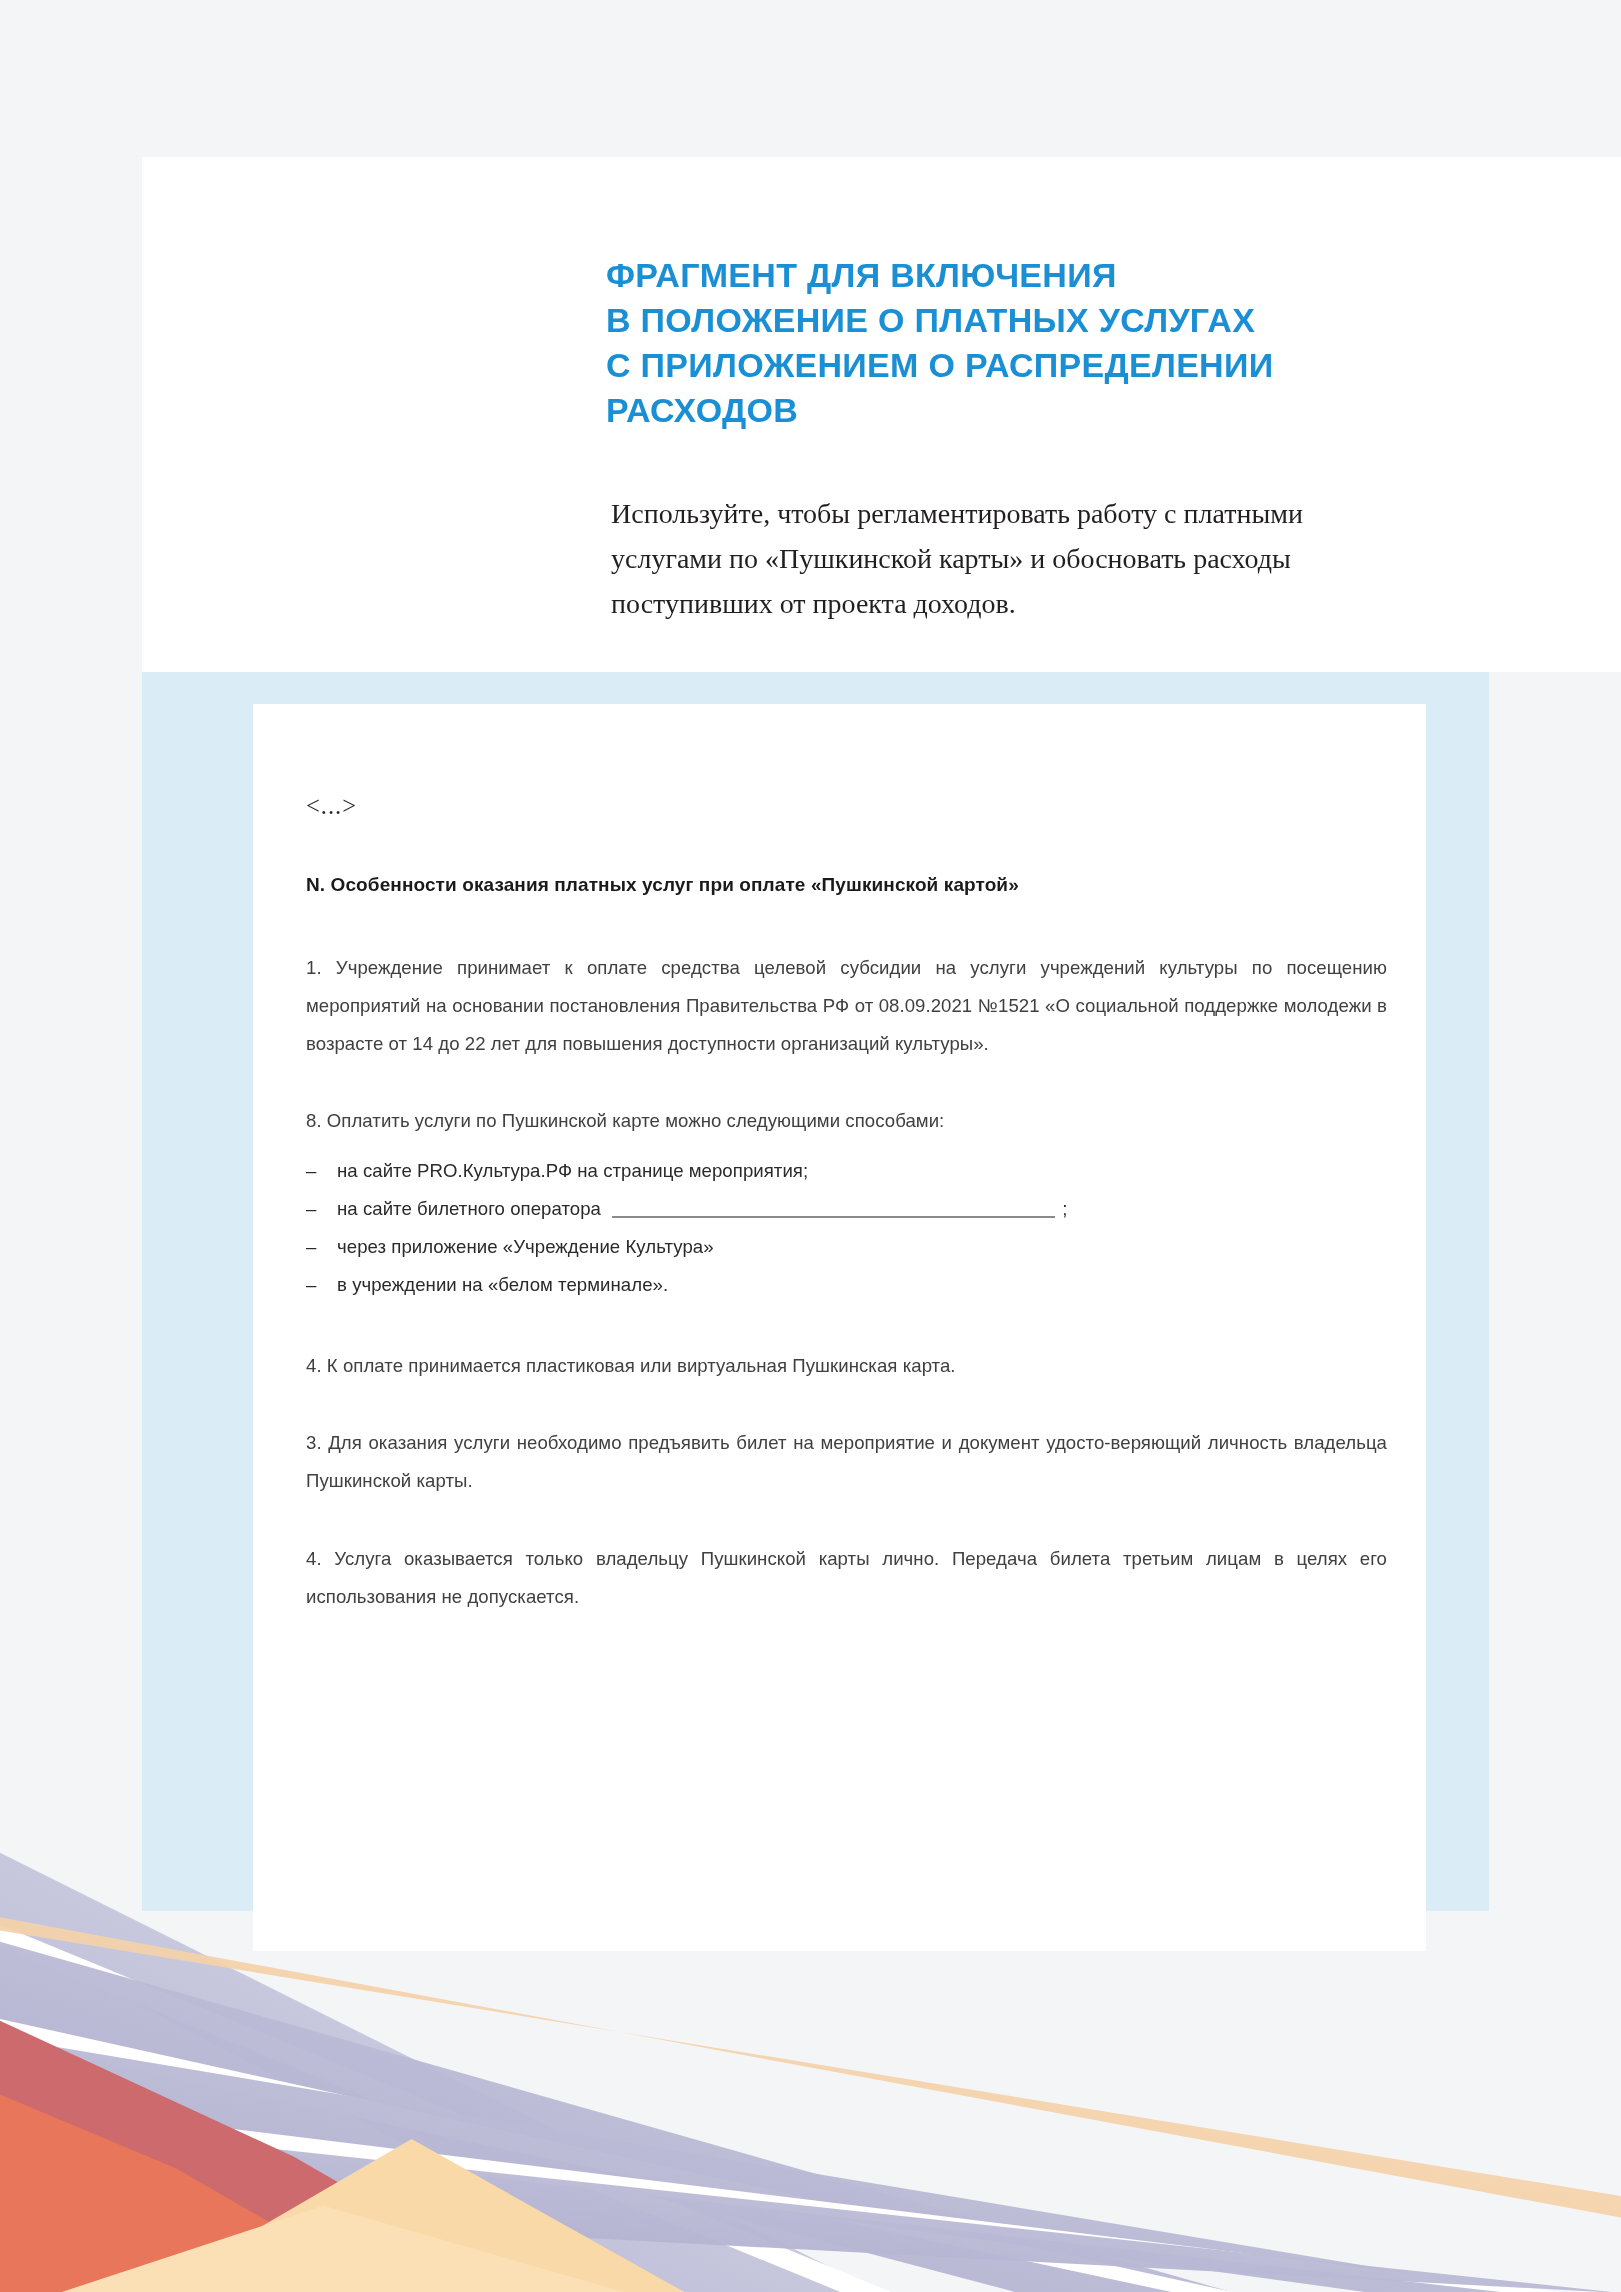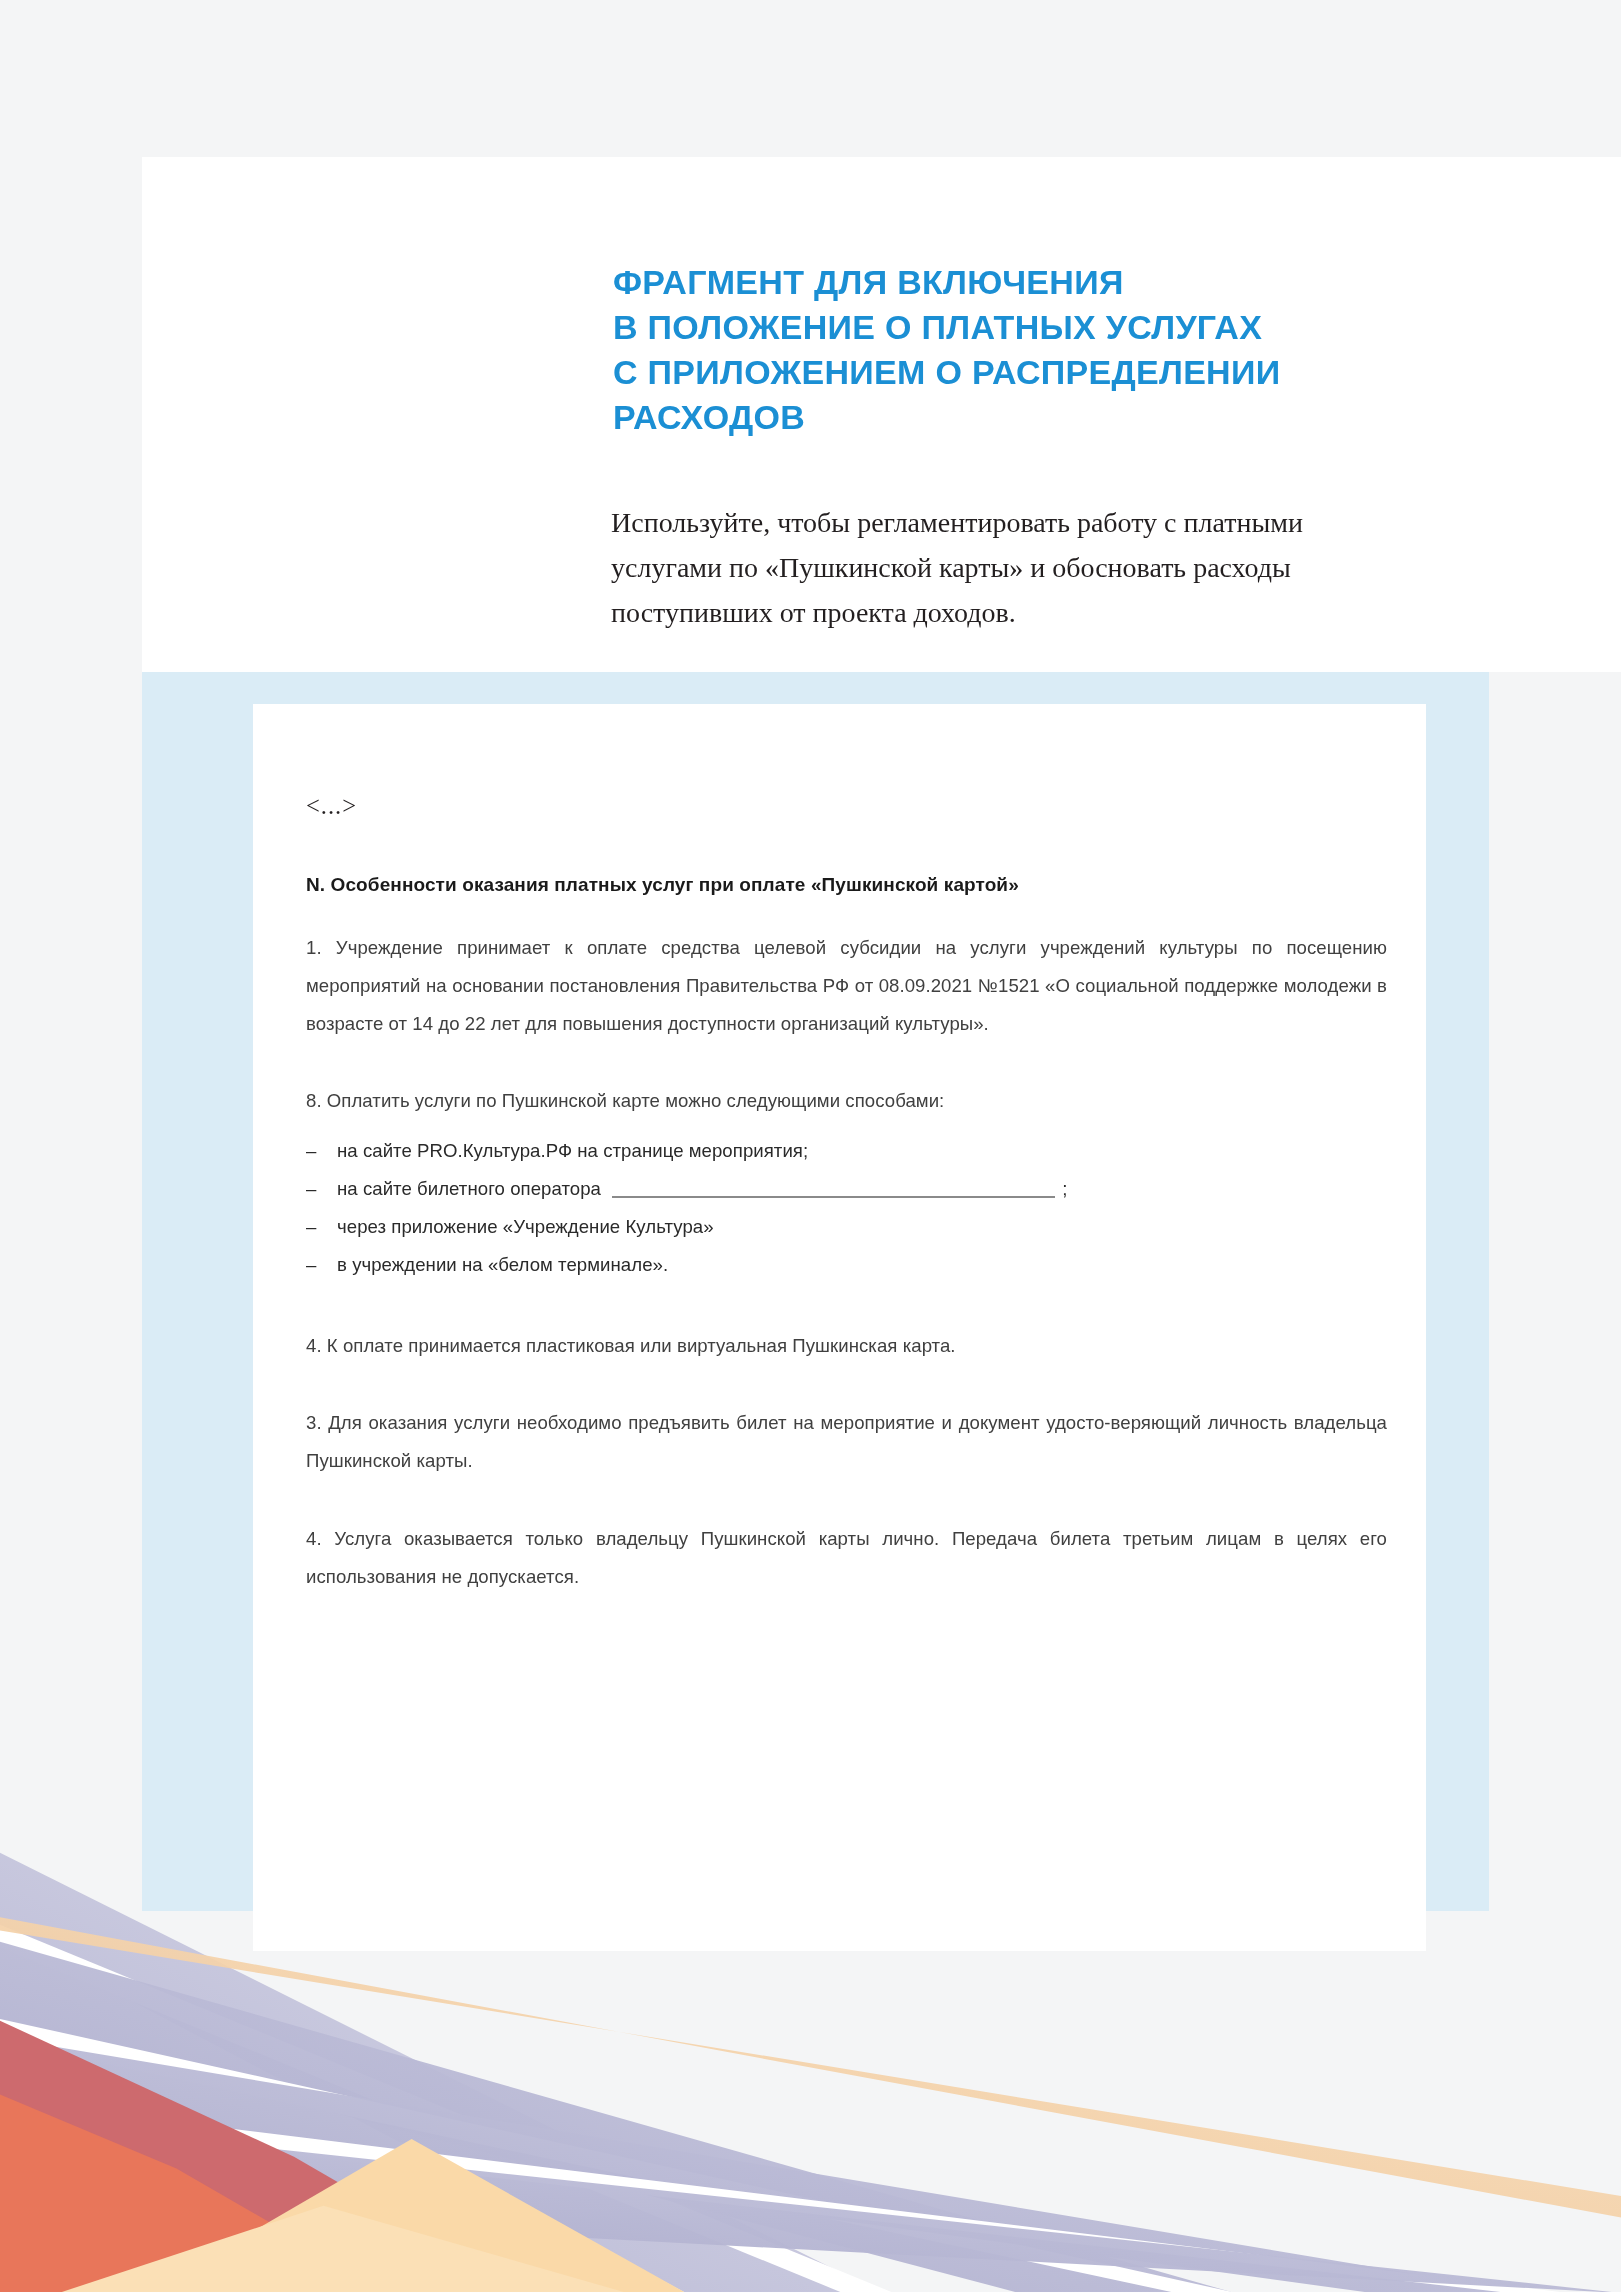--- a/index.html
+++ b/index.html
@@ -39,21 +39,21 @@
   }
 
   .title-block {
     position: absolute;
     left: 456px;
     top: 88px;
     width: 882px;
   }
 
   .doc-title {
-    margin: 15px;
+    margin: 8px;
     color: #1b8fd4;
     font-family: "Liberation Sans", sans-serif;
     font-weight: bold;
     font-size: 34px;
     line-height: 1.32;
     letter-spacing: 0.3px;
     text-transform: uppercase;
     white-space: pre-line;
   }
 
@@ -98,21 +98,21 @@
 
   .ellipsis-mark {
     font-family: "Liberation Serif", serif;
     font-size: 24.5px;
     color: #231f20;
     letter-spacing: 1px;
     margin: 0 0 51px 0;
   }
 
   .section-heading {
-    margin: 0 0 29px 0;
+    margin: 0 0 49px 0;
     font-family: "Liberation Sans", sans-serif;
     font-weight: bold;
     font-size: 19px;
     line-height: 1.5;
     color: #1a1a1a;
     letter-spacing: 0.1px;
   }
 
   .clause {
     margin: 0 0 39px 0;

